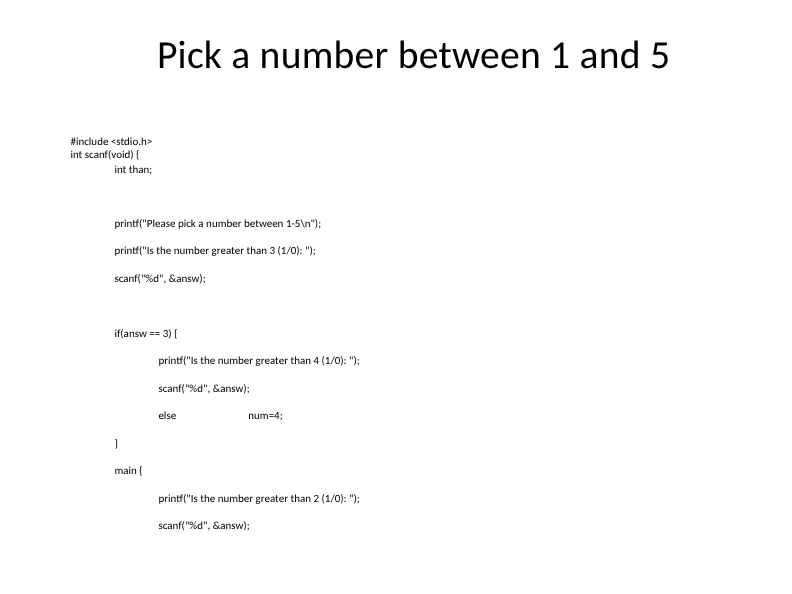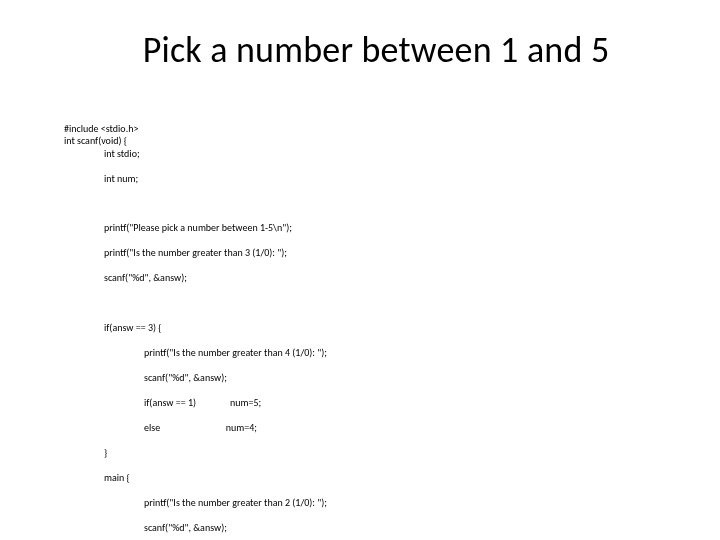--- a/index.html
+++ b/index.html
@@ -45,31 +45,29 @@
 </head>
 <body>
 
 <div class="slide">
 
   <div class="title">Pick a number between 1 and 5</div>
 
   <div class="code">
 <span>#include &lt;stdio.h&gt;</span>
 <span>int scanf(void) {</span>
-<span class="ind1">int stdio;</span>
-<span class="ind1">int num;</span>
+<span class="ind1">int than;</span>
 <div class="blank"></div>
 <span class="ind1">printf("Please pick a number between 1-5\n");</span>
 <span class="ind1">printf("Is the number greater than 3 (1/0): ");</span>
 <span class="ind1">scanf("%d", &amp;answ);</span>
 <div class="blank"></div>
 <span class="ind1">if(answ == 3) {</span>
 <span class="ind2">printf("Is the number greater than 4 (1/0): ");</span>
 <span class="ind2">scanf("%d", &amp;answ);</span>
-<span class="ind2">if(answ == 1)               num=5;</span>
 <span class="ind2">else                             num=4;</span>
 <span class="ind1">}</span>
 <span class="ind1">main {</span>
 <span class="ind2">printf("Is the number greater than 2 (1/0): ");</span>
 <span class="ind2">scanf("%d", &amp;answ);</span>
 
 
 
 
 

